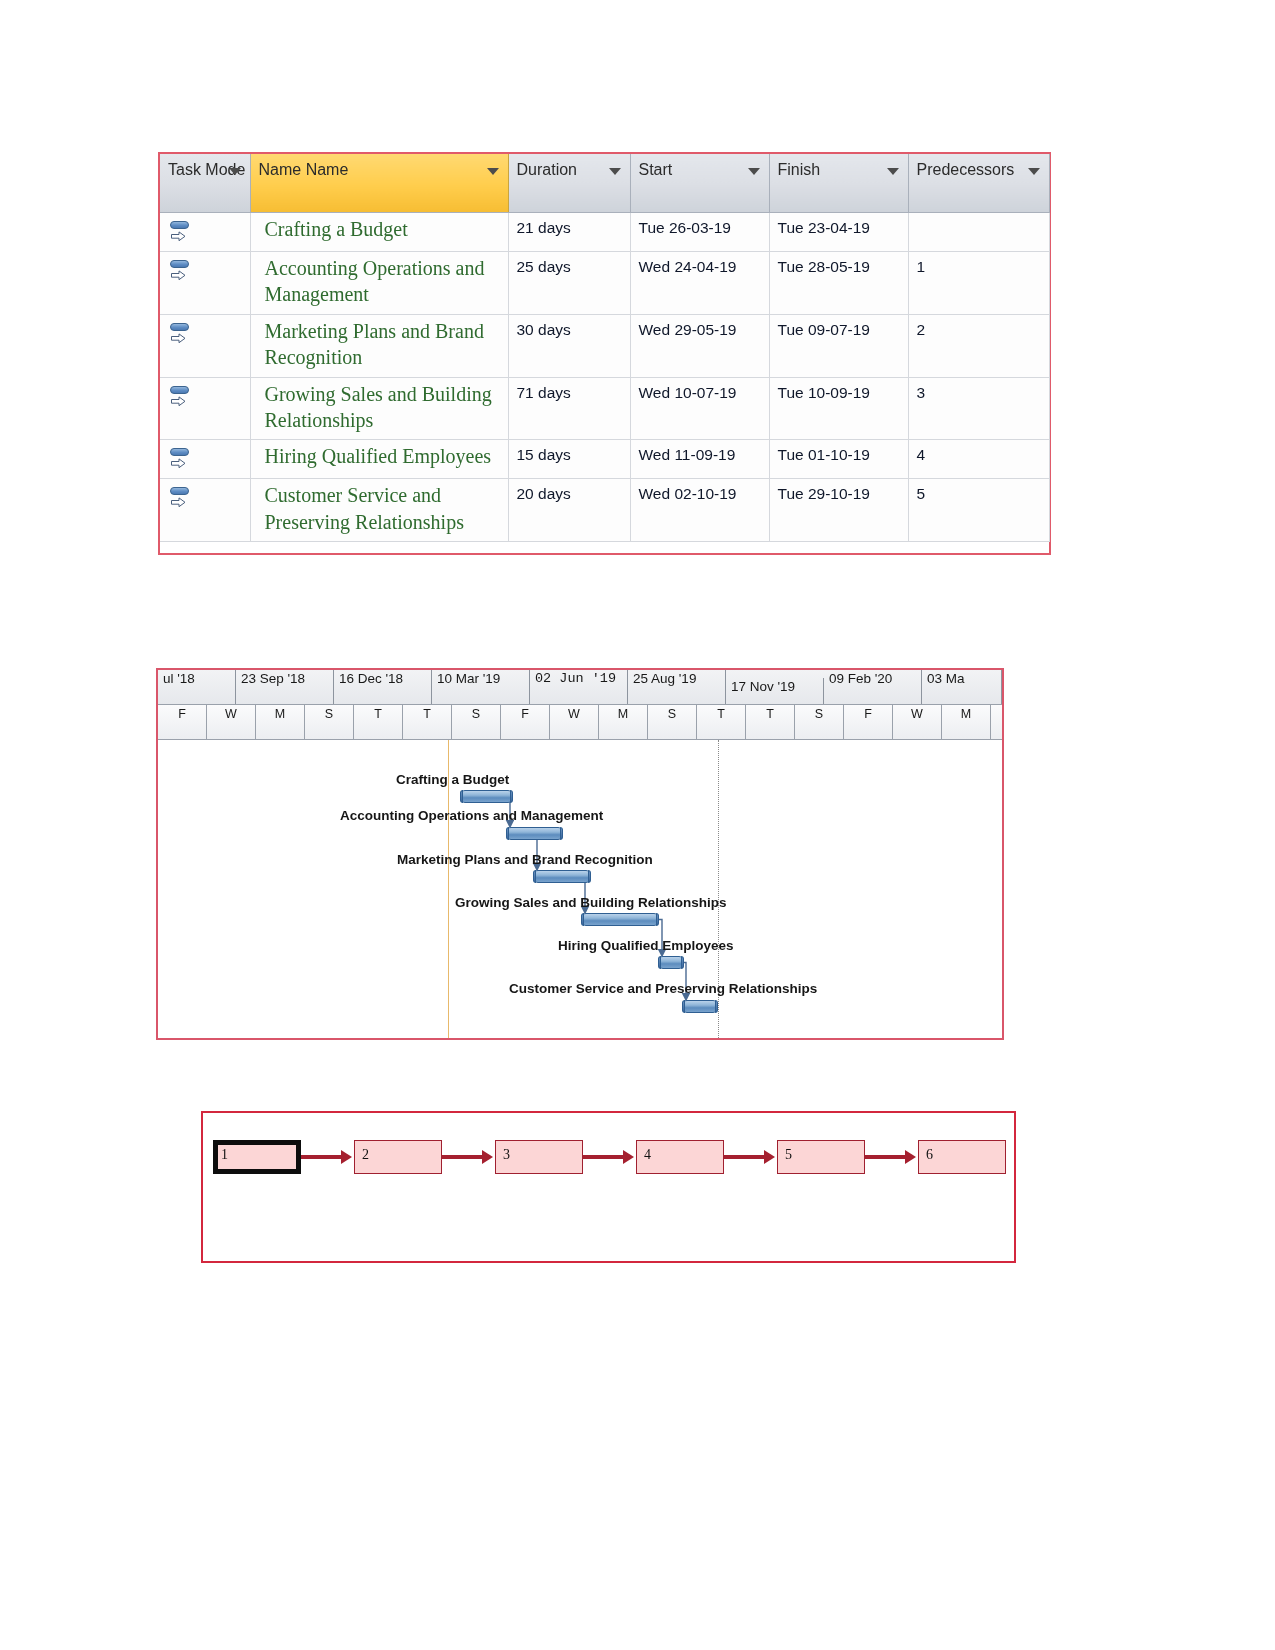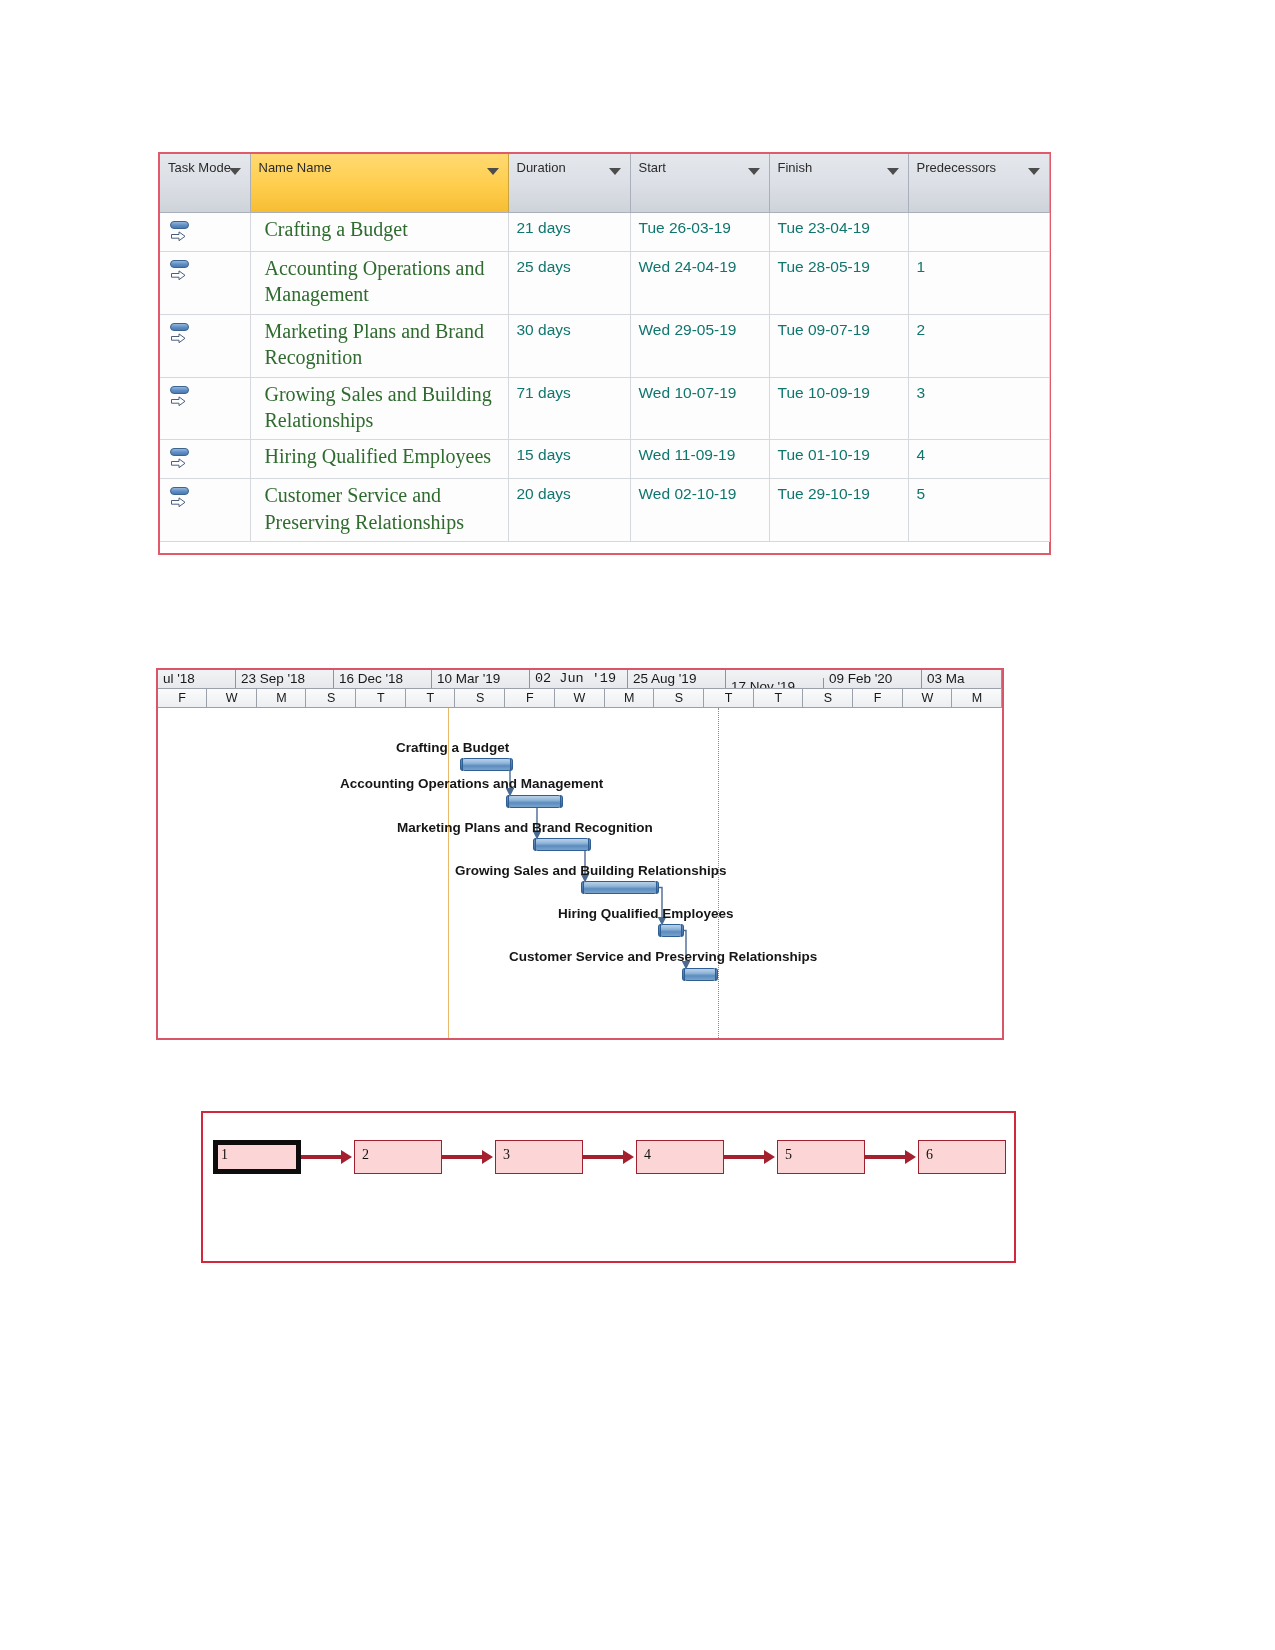--- a/index.html
+++ b/index.html
@@ -38,21 +38,21 @@
   table.task-grid col.c-start{ width: 139px; }
   table.task-grid col.c-fin  { width: 139px; }
   table.task-grid col.c-pred { width: 141px; }
 
   table.task-grid thead th {
     background: linear-gradient(to bottom,#e4e7ec 0%,#dcdfe5 50%,#ced3da 100%);
     border-right: 1px solid #a9b0bb;
     border-bottom: 1px solid #a9b0bb;
     color: #2b2b2b;
     font-weight: normal;
-    font-size: 13px;
+    font-size: 16px;
     text-align: left;
     vertical-align: top;
     padding: 6px 0 6px 8px;
     height: 46px;
     position: relative;
   }
   table.task-grid thead th.hl {
     background: linear-gradient(to bottom,#ffd972 0%,#ffcd4c 55%,#f6bd33 100%);
     border-right: 1px solid #c9a53f;
   }
@@ -65,21 +65,21 @@
     border-left: 6px solid transparent;
     border-right: 6px solid transparent;
     border-top: 7px solid #4c4c4c;
   }
 
   table.task-grid tbody td {
     border-right: 1px solid #d5d8dd;
     border-bottom: 1px solid #d5d8dd;
     padding: 5px 8px 6px 8px;
     vertical-align: top;
-    color: #0f766e;
+    color: #0f172a;
     font-size: 15.5px;
     line-height: 1.30;
     background: #fdfdfd;
   }
   table.task-grid tbody td.cell-mode {
     padding-left: 9px;
     padding-top: 6px;
     border-right: 1px solid #d5d8dd;
   }
   table.task-grid tbody td.cell-name {
@@ -111,23 +111,22 @@
     top: 668px;
     width: 848px;
     height: 372px;
     border: 2px solid #d9566a;
     box-sizing: border-box;
     background: #ffffff;
     overflow: hidden;
   }
   .tl-row {
     display: flex;
-    height: 19px;
-    box-sizing: border-box;
-    justify-content: space-between;
+    height: 35px;
+    box-sizing: border-box;
   }
   .tl-months {
     background: linear-gradient(to bottom,#f2f3f5 0%,#e6e8ec 100%);
     border-bottom: 1px solid #9aa1ab;
   }
   .tl-days {
     background: linear-gradient(to bottom,#fbfbfc 0%,#eceef1 100%);
     border-bottom: 1px solid #9aa1ab;
   }
   .tl-months .cell {

